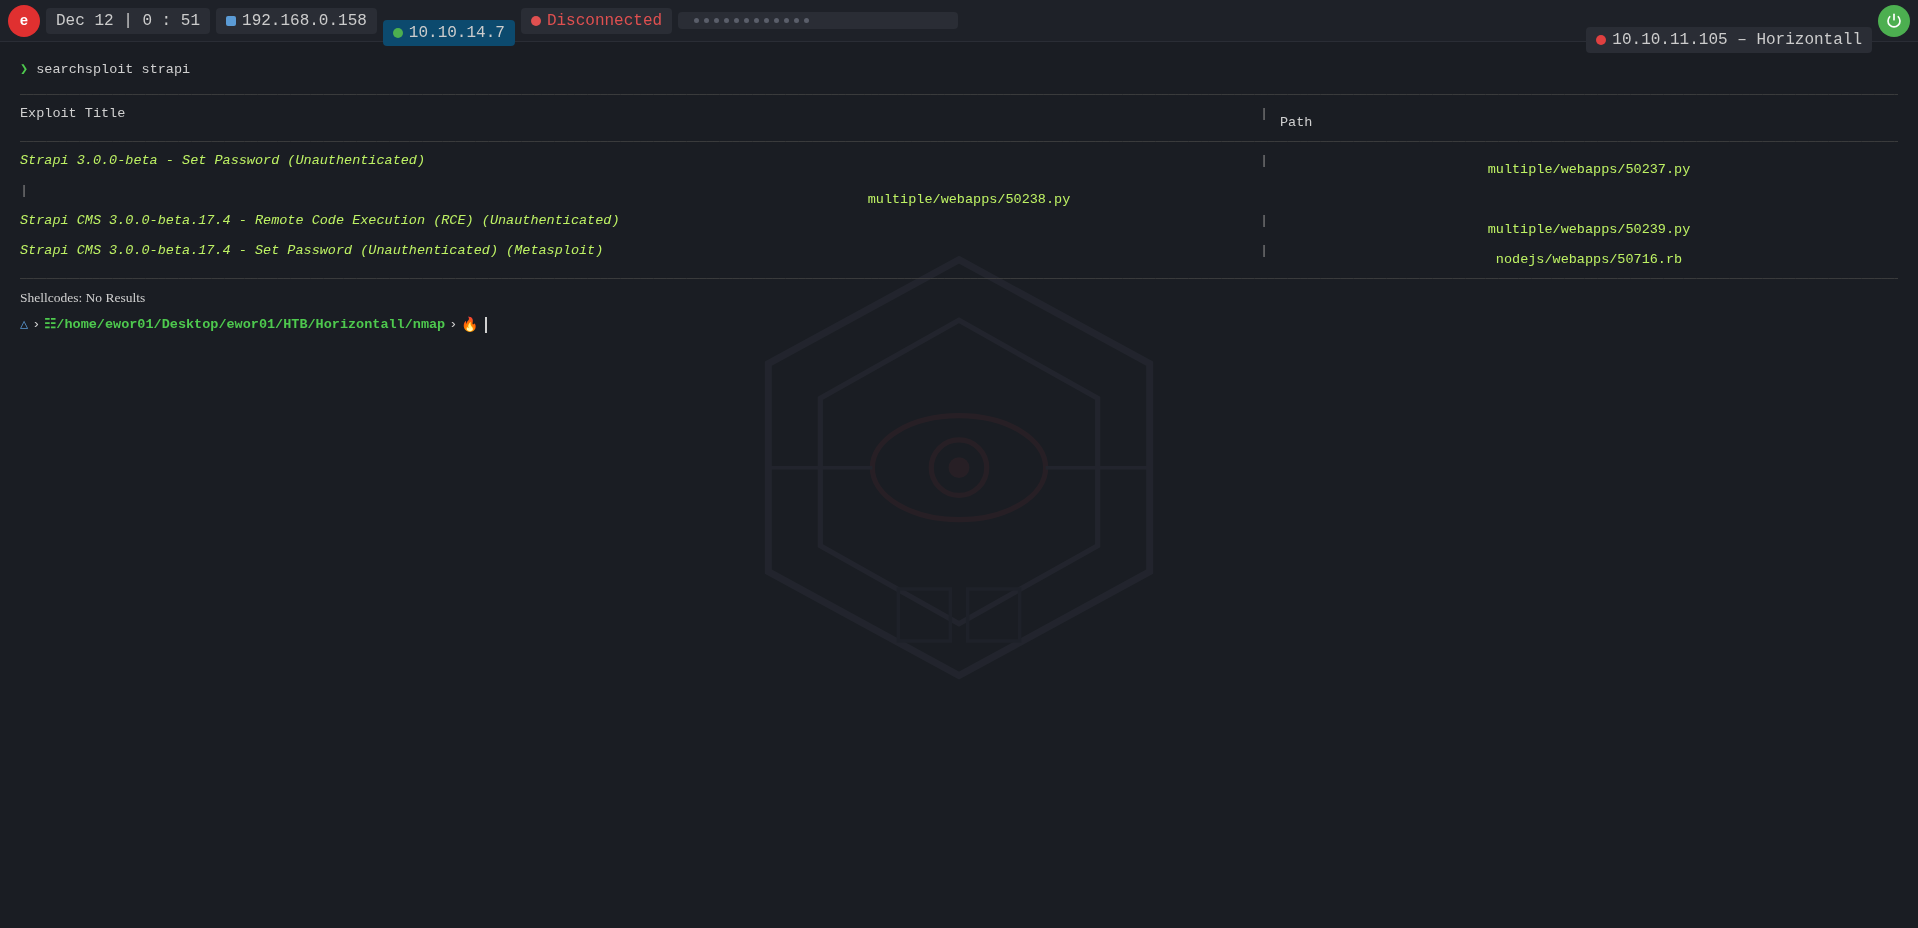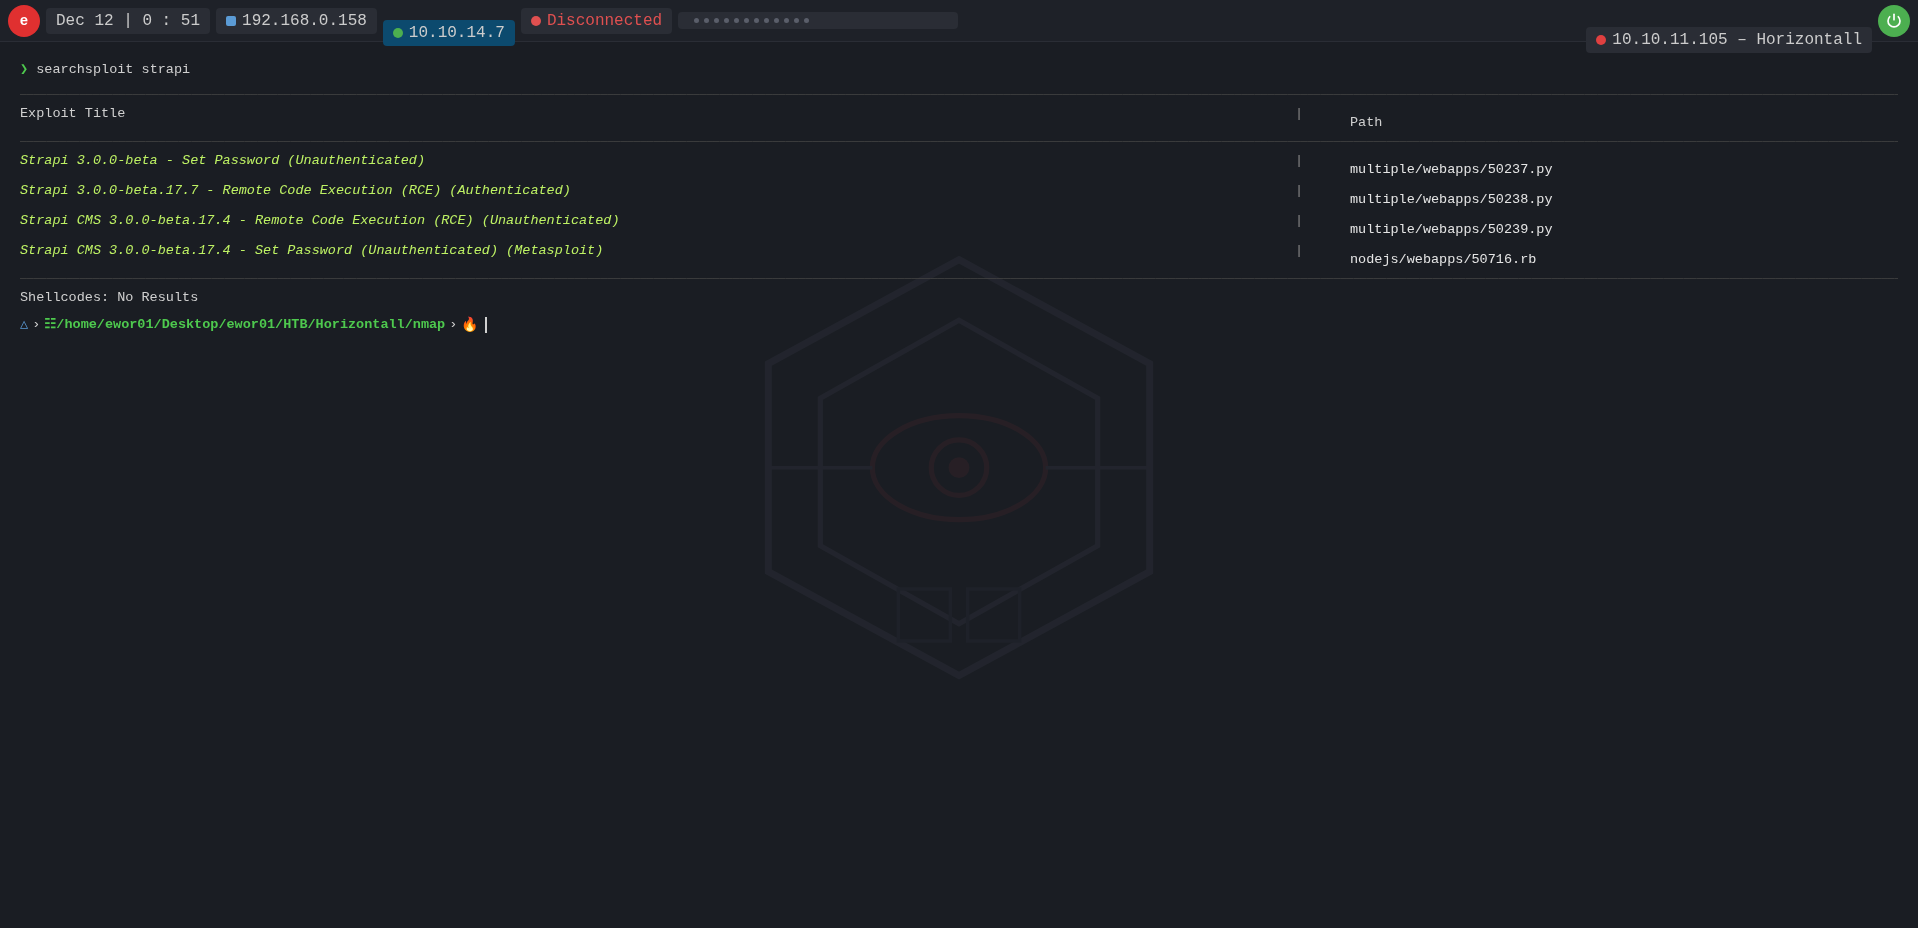--- a/index.html
+++ b/index.html
@@ -158,26 +158,25 @@
     #terminal-content {
       position: relative;
       z-index: 1;
     }
 
     .cmd-line { color: #4ec94e; }
     .cmd-text { color: #d0d0d0; }
     .divider-line { color: #555; font-size: 13px; }
     .header-line { color: #d0d0d0; }
     .exploit-red { color: #bef264; font-style: italic; }
-    .path-col { color: #e5e5e5; }
-    .shellcode-line { color: #d0d0d0; }
+    .path-col { color: #bef264; text-align: center; }
+    .shellcode-line { color: #d0d0d0; font-family: Liberation Serif, serif; }
 
     .table-row {
       display: flex;
-      gap: 35px;
     }
     .table-title-col {
       flex: 0 0 1240px;
     }
     .table-sep {
       flex: 0 0 20px;
       color: #888;
     }
     .table-path-col {
       flex: 1;
@@ -313,21 +312,20 @@
       ──────────────────────────────────────────────────────────────────────────────────────────────────────────────────────────────────────────────────────────────────────────────────────────────────────────────────────────────────────────────────────────────────────────────────────────────────────────────────────────────────────────────────────────
     </div>
 
     <div id="result-rows">
         <div class="table-row">
           <div class="table-title-col exploit-red">Strapi 3.0.0-beta - Set Password (Unauthenticated)</div>
           <div class="table-sep">|</div>
           <div class="table-path-col path-col">multiple/webapps/50237.py</div>
         </div>
         <div class="table-row">
-          <div class="table-title-col exploit-red">Strapi 3.0.0-beta.17.7 - Remote Code Execution (RCE) (Authenticated)</div>
           <div class="table-sep">|</div>
           <div class="table-path-col path-col">multiple/webapps/50238.py</div>
         </div>
         <div class="table-row">
           <div class="table-title-col exploit-red">Strapi CMS 3.0.0-beta.17.4 - Remote Code Execution (RCE) (Unauthenticated)</div>
           <div class="table-sep">|</div>
           <div class="table-path-col path-col">multiple/webapps/50239.py</div>
         </div>
         <div class="table-row">
           <div class="table-title-col exploit-red">Strapi CMS 3.0.0-beta.17.4 - Set Password (Unauthenticated) (Metasploit)</div>

